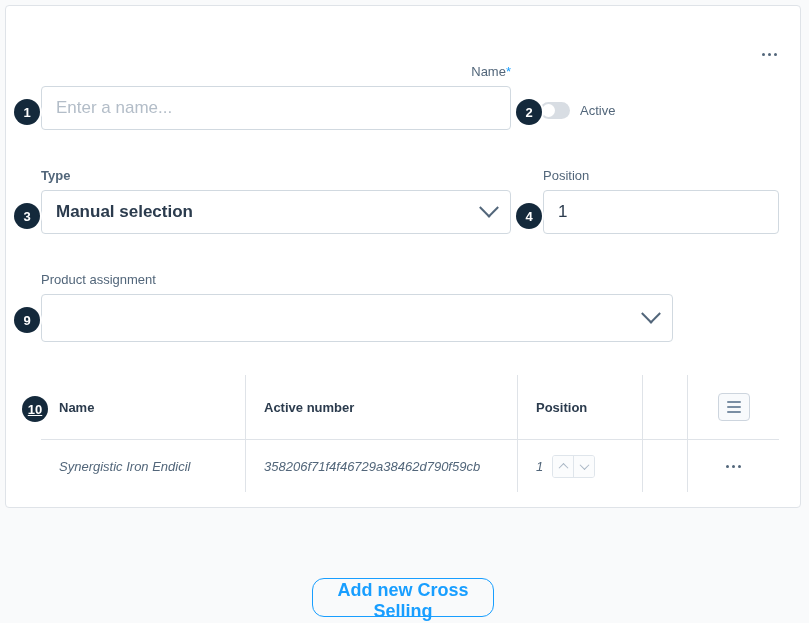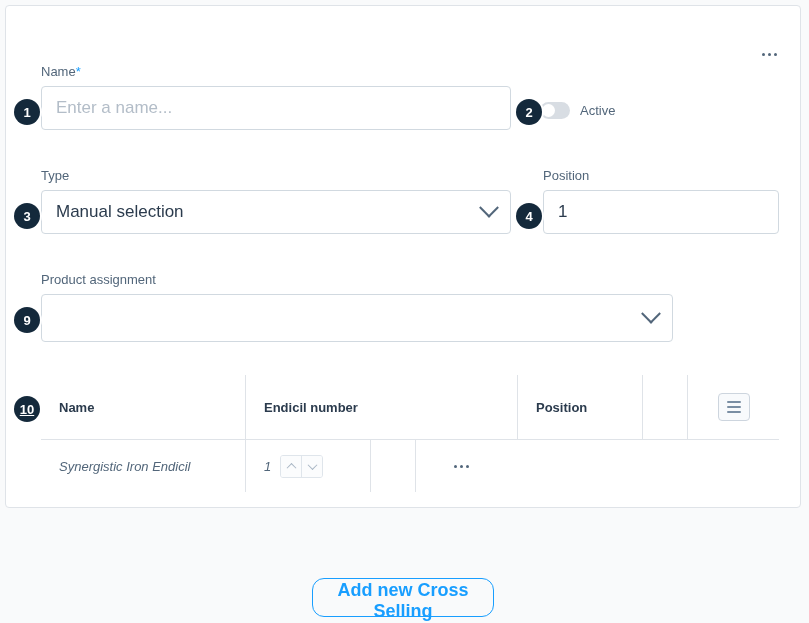--- a/index.html
+++ b/index.html
@@ -105,21 +105,21 @@
   .chev {
     width: 12px;
     height: 12px;
     border-right: 2px solid #52667a;
     border-bottom: 2px solid #52667a;
     transform: rotate(45deg) translate(-3px, -3px);
     flex: none;
   }
 
   
-  #name-group { position: absolute; left: 35px; top: 58px; width: 470px; }
+  #name-group { position: absolute; left: 35px; top: 58px; width: 470px; text-align: right; }
   #badge-1 { left: 8px; top: 93px; }
 
   #active-group {
     position: absolute;
     left: 534px;
     top: 96px;
     display: flex;
     align-items: center;
     gap: 10px;
   }
@@ -142,39 +142,39 @@
     border-radius: 50%;
     background: #ffffff;
   }
   .toggle-label {
     font-size: 13px;
     color: #52667a;
     text-align: center;
   }
 
   
-  #type-group { position: absolute; left: 35px; top: 162px; width: 470px; }
+  #type-group { position: absolute; left: 35px; top: 162px; width: 470px; font-weight: bold; }
   #badge-3 { left: 8px; top: 197px; }
   #position-group { position: absolute; left: 537px; top: 162px; width: 236px; }
   #badge-4 { left: 510px; top: 197px; }
 
   
   #assignment-group { position: absolute; left: 35px; top: 266px; width: 632px; }
   #badge-9 { left: 8px; top: 301px; }
   .assign-box { height: 48px; }
 
   
   .table {
     position: absolute;
     left: 35px;
     top: 369px;
     width: 738px;
     font-size: 13px;
   }
-  #badge-10 { left: 8px; top: 390px; text-decoration: underline; }
+  #badge-10 { left: 16px; top: 390px; text-decoration: underline; }
   .t-row {
     display: flex;
     align-items: stretch;
   }
   .t-head {
     height: 64px;
     border-bottom: 1px solid #dfe3e8;
     font-weight: 700;
     color: #2b3b4d;
   }
@@ -332,33 +332,34 @@
     <div class="select-box assign-box">
       <span></span>
       <span class="chev"></span>
     </div>
   </div>
   <div class="badge" id="badge-9">9</div>
 
   <div class="table">
     <div class="t-row t-head">
       <div class="t-cell c-name">Name</div>
-      <div class="t-cell c-number">Endicil number</div>
+      <div class="t-cell c-number">Active number</div>
       <div class="t-cell c-position">Position</div>
       <div class="t-cell c-spacer"></div>
       <div class="t-cell c-actions">
         <div class="list-btn">
             <span></span>
             <span></span>
             <span></span>
           </div>
       </div>
     </div>
     <div class="t-row t-body">
       <div class="t-cell c-name">Synergistic Iron Endicil</div>
+      <div class="t-cell c-number">358206f71f4f46729a38462d790f59cb</div>
       <div class="t-cell c-position">
         <div class="stepper">
           <span>1</span>
           <span class="stepper-btns">
             <span class="step-btn">
                 <span class="caret up"></span>
               </span>
             <span class="step-btn">
                 <span class="caret down"></span>
               </span>

